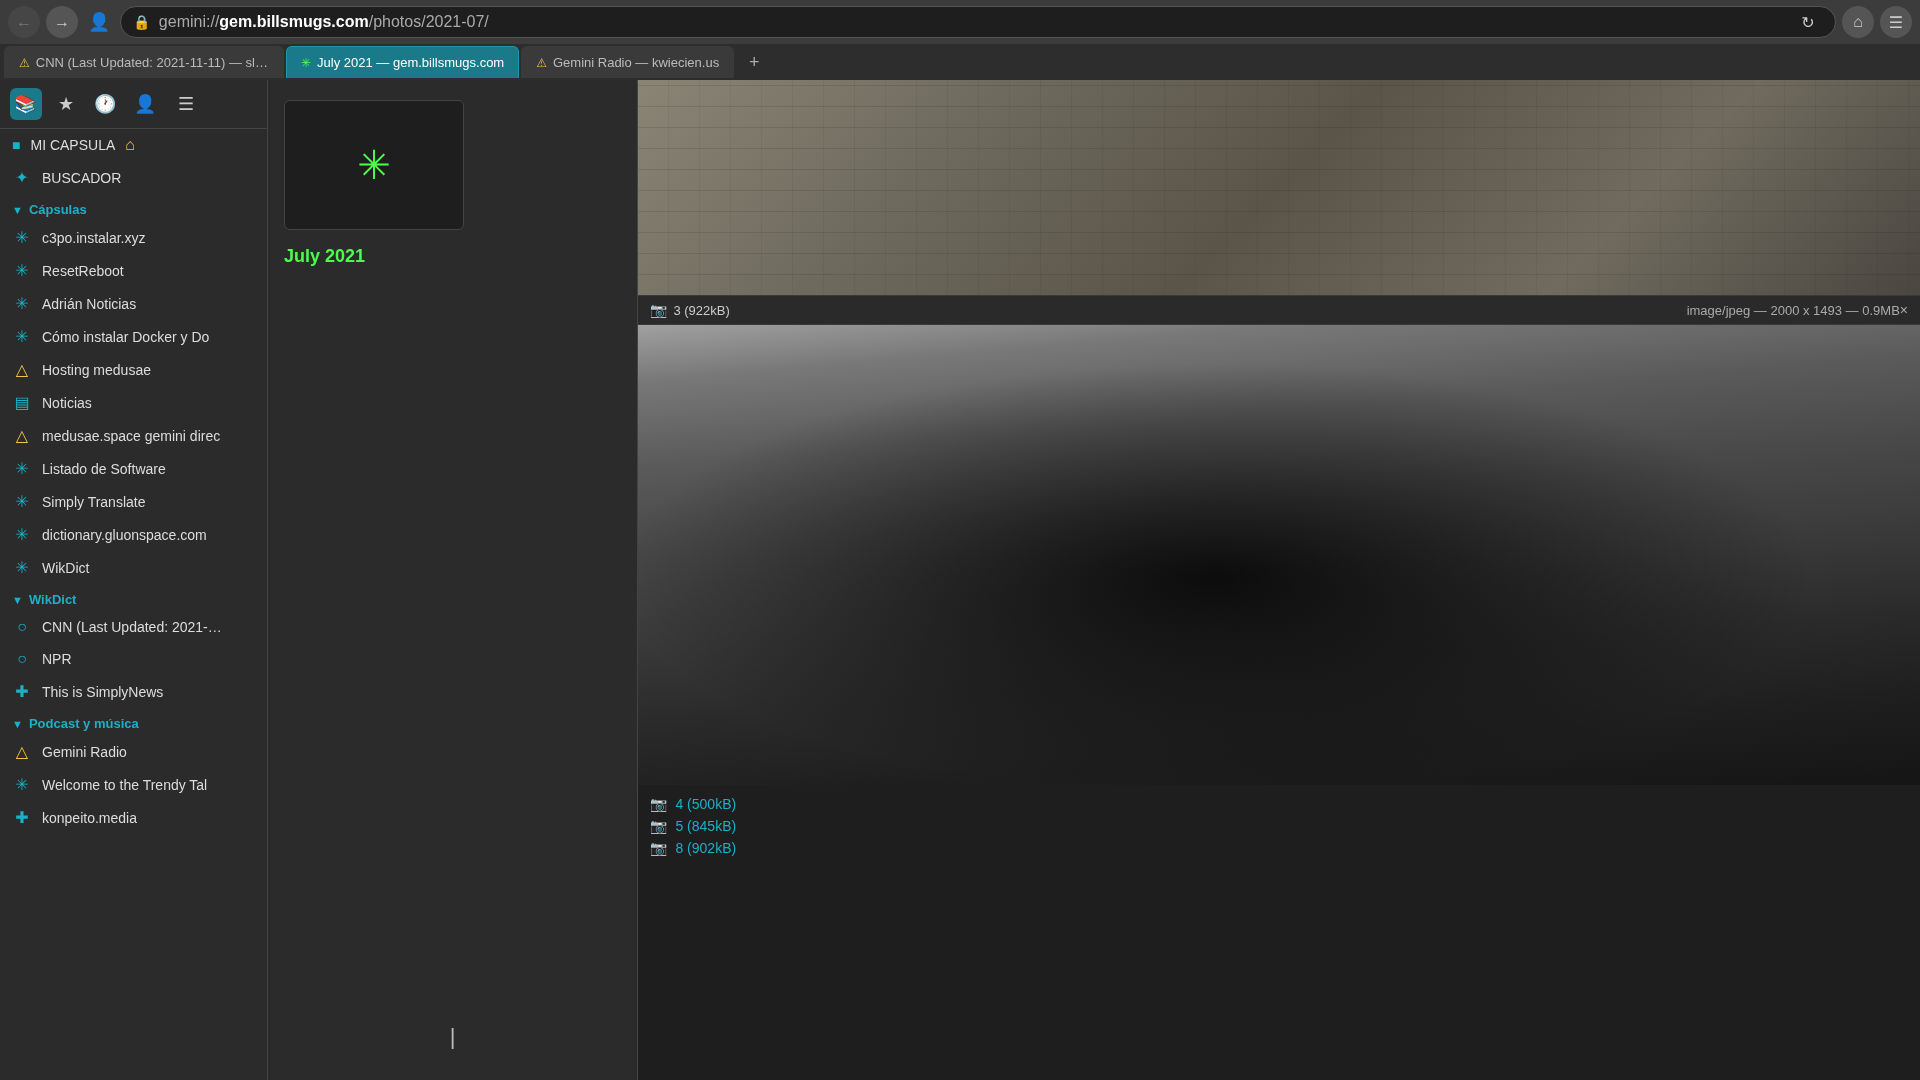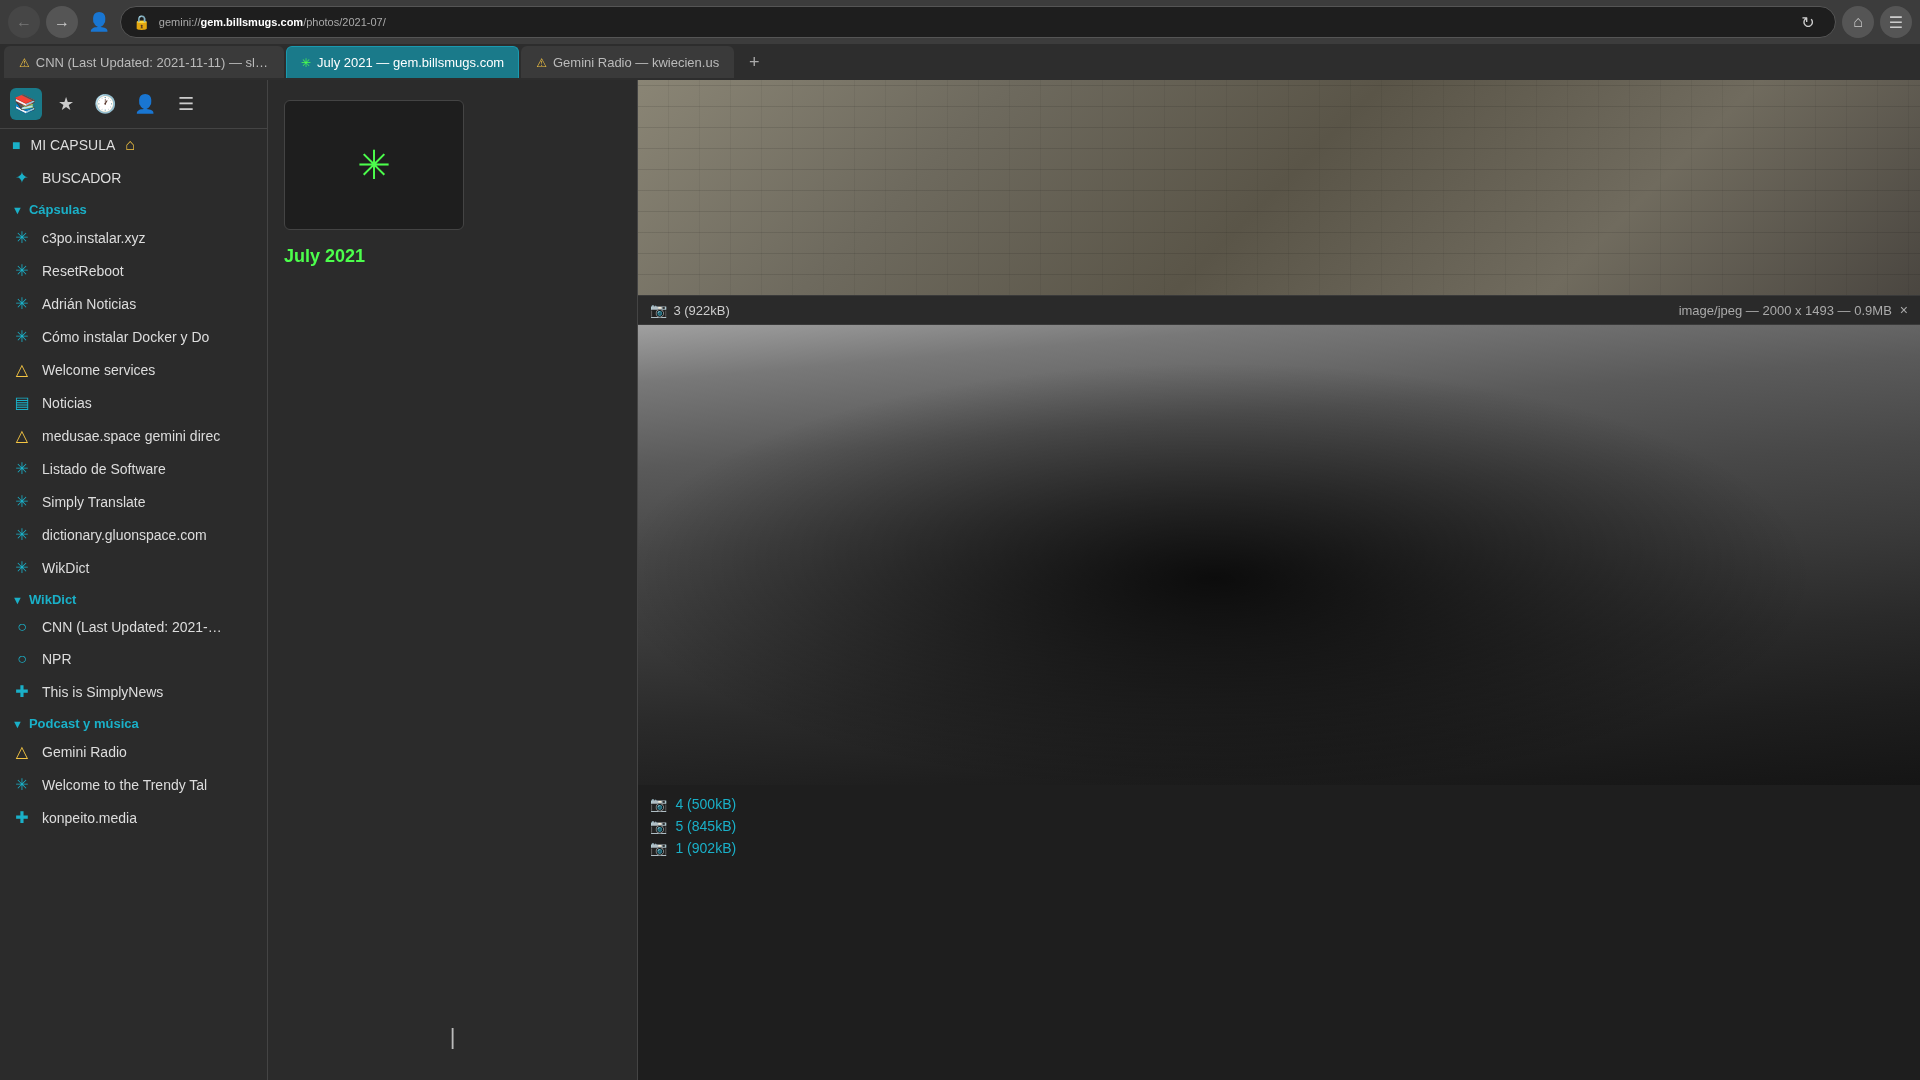--- a/index.html
+++ b/index.html
@@ -15,21 +15,21 @@
     .nav-btn {
       width: 32px; height: 32px; border-radius: 50%; border: none; background: #555; color: #ccc;
       display: flex; align-items: center; justify-content: center; cursor: pointer; font-size: 16px;
     }
     .nav-btn.disabled { opacity: 0.4; cursor: default; }
     .url-bar-container {
       flex: 1; display: flex; align-items: center; background: #1e1e1e; border-radius: 20px;
       padding: 0 12px; height: 32px; gap: 8px; border: 1px solid #555;
     }
     .lock-icon { color: #4caf50; font-size: 14px; }
-    .url-text { color: #eee; flex: 1; font-size: 11px; }
+    .url-text { color: #eee; flex: 1; font-size: 16px; }
     .url-text .protocol { color: #aaa; }
     .url-text .host { color: #fff; font-weight: bold; }
     .url-text .path { color: #aaa; }
     .refresh-btn { width: 30px; height: 30px; border-radius: 50%; border: none; background: transparent; color: #ccc; cursor: pointer; font-size: 16px; display: flex; align-items: center; justify-content: center; }
 
     
     .tabs-bar {
       display: flex; align-items: center; background: #2d2d2d; height: 36px; padding: 0 4px; gap: 2px;
     }
     .tab {
@@ -111,21 +111,21 @@
 
     .image-block { position: relative; margin-bottom: 0; }
 
     .image-meta-bar {
       display: flex; align-items: center; justify-content: space-between; padding: 6px 12px;
       background: #2a2a2a; border-top: 1px solid #3a3a3a; border-bottom: 1px solid #3a3a3a;
       color: #aaa; font-size: 13px;
     }
     .image-meta-left { display: flex; align-items: center; gap: 6px; color: #ccc; }
     .img-icon { color: #1ab0c8; font-size: 14px; }
-    .image-meta-right { color: #aaa; display: flex; align-items: center; gap: 8px; }
+    .image-meta-right { color: #aaa; display: flex; align-items: center; gap: 0; }
     .close-x { color: #aaa; cursor: pointer; font-size: 14px; }
 
     .image-links { padding: 8px 12px; }
     .image-link { display: flex; align-items: center; gap: 8px; color: #1ab0c8; padding: 3px 0; font-size: 14px; cursor: pointer; }
 
     
     .ruins-top {
       width: 100%; height: 215px;
       background: 
         repeating-linear-gradient(0deg, transparent, transparent 20px, rgba(0,0,0,0.1) 20px, rgba(0,0,0,0.1) 21px),
@@ -215,21 +215,21 @@
     <div class="sidebar-section-item">
       <span class="item-icon">✳</span>
       <span class="item-label">Adrián Noticias</span>
     </div>
     <div class="sidebar-section-item">
       <span class="item-icon">✳</span>
       <span class="item-label">Cómo instalar Docker y Do</span>
     </div>
     <div class="sidebar-section-item">
       <span class="item-icon" style="color:#f5c542;">△</span>
-      <span class="item-label">Welcome services</span>
+      <span class="item-label">Hosting medusae</span>
     </div>
     <div class="sidebar-section-item">
       <span class="item-icon" style="color:#1ab0c8;">▤</span>
       <span class="item-label">Noticias</span>
     </div>
     <div class="sidebar-section-item">
       <span class="item-icon" style="color:#f5c542;">△</span>
       <span class="item-label">medusae.space gemini direc</span>
     </div>
     <div class="sidebar-section-item">
@@ -321,20 +321,20 @@
           <div class="image-link">
             <span class="img-icon">📷</span>
             <span>4 (500kB)</span>
           </div>
           <div class="image-link">
             <span class="img-icon">📷</span>
             <span>5 (845kB)</span>
           </div>
           <div class="image-link">
             <span class="img-icon">📷</span>
-            <span>1 (902kB)</span>
+            <span>8 (902kB)</span>
           </div>
         </div>
       </div>
 
     </div>
   </div>
 </div>
 
 </body></html>

